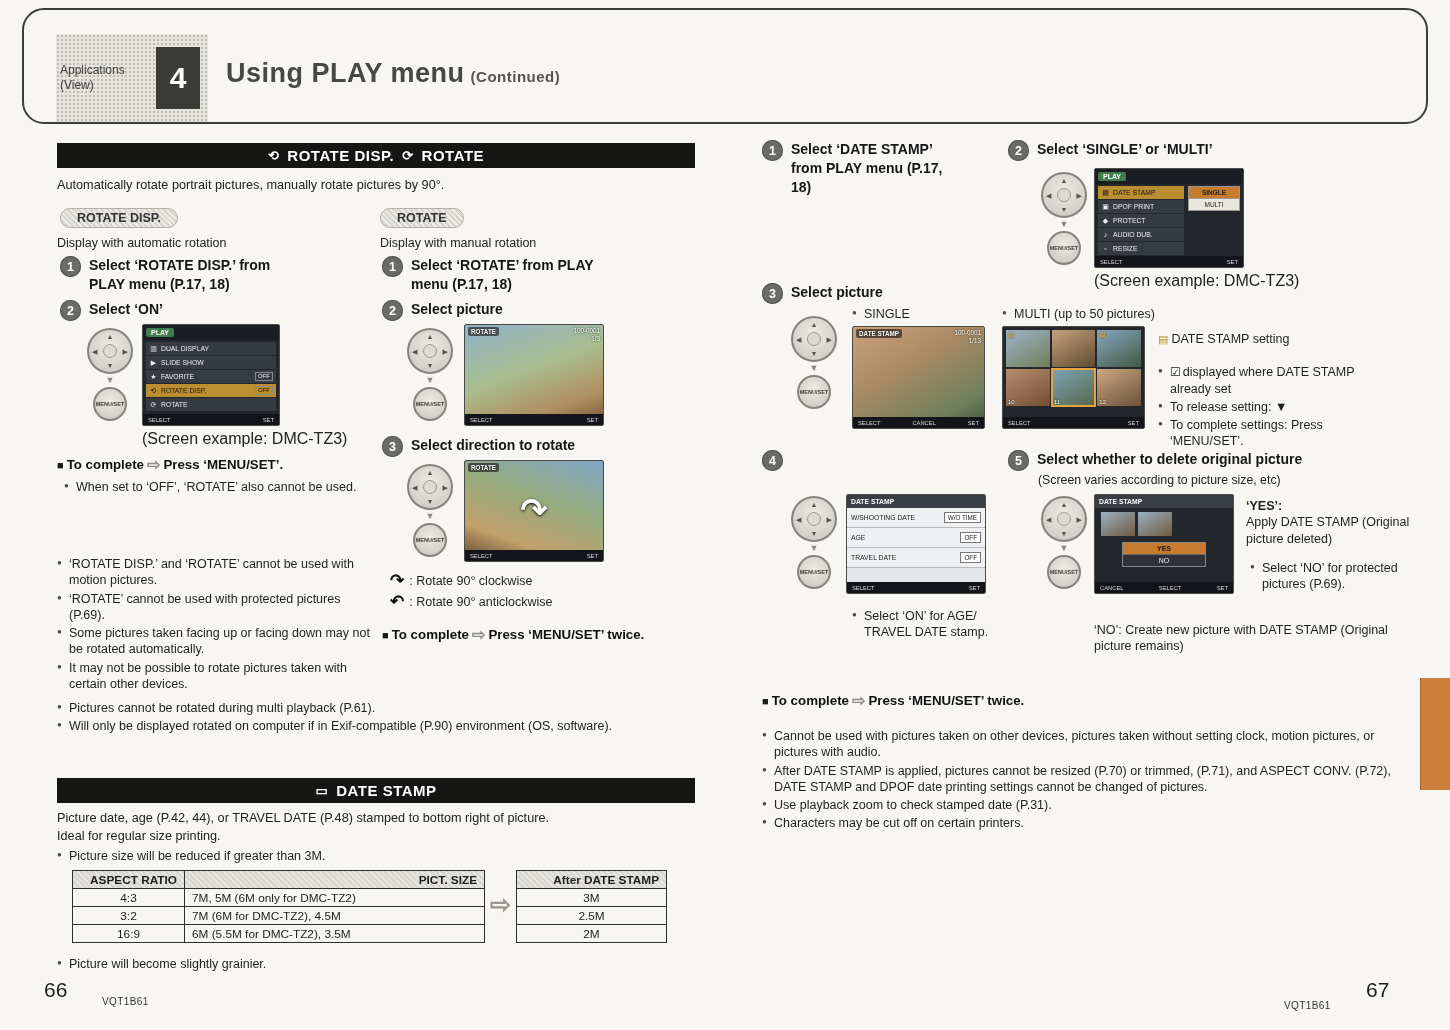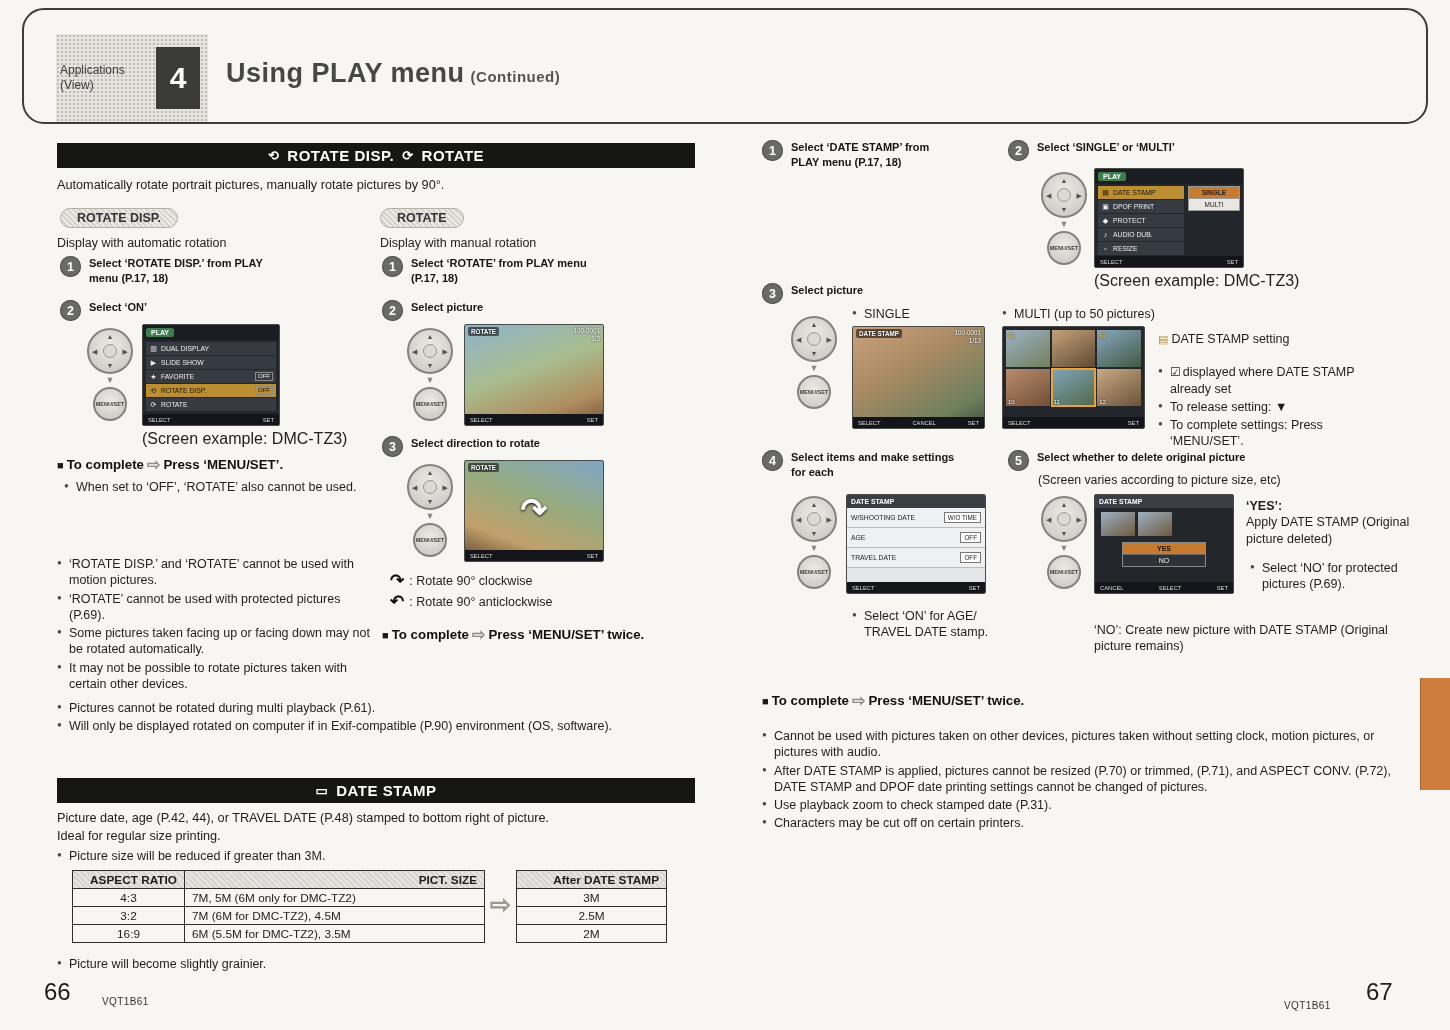--- a/index.html
+++ b/index.html
@@ -15,21 +15,21 @@
   
   .secbar{position:absolute;height:25px;background:#161614;color:#fff;display:flex;align-items:center;justify-content:center;gap:8px;font-weight:bold;font-size:15px;letter-spacing:.5px}
   .secbar .bicon{font-size:13px;color:#fff}
   
   .badge{position:absolute;height:20px;padding:0 16px;border-radius:10px;background:repeating-linear-gradient(45deg,#d6d4ce 0 2px,#edebe6 2px 4px);border:1px solid #b3b0a8;font-weight:bold;font-size:12.5px;display:flex;align-items:center;color:#333}
   .subt{position:absolute;font-size:12.5px;color:#222}
   .body-txt{position:absolute;font-size:12.7px;color:#222;line-height:1.32}
   
   .step{position:absolute;display:flex;gap:8px;align-items:flex-start}
   .stepnum{width:21px;height:21px;border-radius:50%;background:#6b6b66;color:#fff;font-weight:bold;font-size:12.5px;display:flex;align-items:center;justify-content:center;flex:none;box-shadow:inset 0 0 0 1px #55554f}
-  .steptxt{font-weight:bold;font-size:11px;line-height:1.35;color:#161616}
+  .steptxt{font-weight:bold;font-size:14px;line-height:1.35;color:#161616}
   .stepsub{position:absolute;font-size:12.3px;color:#222}
   
   .pads{position:absolute;display:flex;flex-direction:column;align-items:center;gap:2px;width:52px}
   .dpad{position:relative;width:46px;height:46px;border-radius:50%;background:radial-gradient(circle at 50% 38%,#eceae5,#c7c5bf);border:2px solid #85837d;flex:none}
   .dpad::after{content:"";position:absolute;inset:14px;border-radius:50%;border:1px solid #9a988f;background:#dcdad3}
   .da{position:absolute;font-size:7px;color:#54524d;line-height:1}
   .da-u{top:3px;left:50%;transform:translateX(-50%)} .da-u::before{content:"▲"}
   .da-d{bottom:3px;left:50%;transform:translateX(-50%)} .da-d::before{content:"▼"}
   .da-l{left:3px;top:50%;transform:translateY(-50%)} .da-l::before{content:"◀"}
   .da-r{right:3px;top:50%;transform:translateY(-50%)} .da-r::before{content:"▶"}
@@ -89,21 +89,21 @@
   
   .legend-item{display:flex;gap:5px;align-items:center;margin-bottom:4px;font-size:12.5px}
   .licon{font-size:17px;font-weight:bold;color:#111;line-height:1}
   
   table.tbl{position:absolute;border-collapse:collapse;font-size:11.8px;color:#1d1d1d}
   .tbl th,.tbl td{border:1px solid #2e2e2c;height:18px;padding:0 7px}
   .tbl th{background:repeating-linear-gradient(45deg,#d4d2cc 0 2px,#eae8e3 2px 4px);font-weight:bold;text-align:right}
   .tbl td.c{text-align:center}
   .bigarrow{position:absolute;font-size:25px;color:#9a978f;font-weight:bold}
   
-  .pagenum{position:absolute;font-size:24px;color:#1d1d1d}
+  .pagenum{position:absolute;font-size:21px;color:#1d1d1d}
   .pagecode{position:absolute;font-size:10px;color:#333;letter-spacing:.4px}
   .sidetab{position:absolute;right:0;top:678px;width:30px;height:112px;background:#cd7d3c;border-left:1px solid #a9662f}
   .mnote-icon{color:#b98f2d;font-size:11px;margin-right:3px}
   .chk-icon{font-size:12px;margin-right:2px;color:#1f1f1f}
   .yes-block{position:absolute;font-size:12.5px;line-height:1.3;color:#1f1f1f}
   .q{font-weight:bold}
 </style>
 </head>
 <body>
 
@@ -443,21 +443,20 @@
 
   <div class="nlist" style="left:1158px;top:332px;width:238px">
     <div style="font-size:12.5px;margin-bottom:18px"><span class="mnote-icon">▤</span><span>DATE STAMP setting</span></div>
     <div class="bullet"><span class="chk-icon">☑</span><span>displayed where DATE STAMP already set</span></div>
     <div class="bullet">To release setting: ▼</div>
     <div class="bullet">To complete settings: Press ‘MENU/SET’.</div>
   </div>
 
   <div class="step" style="left:762px;top:450px">
     <div class="stepnum">4</div>
-    <div class="steptxt" style="width:180px">Select items and make settings for each</div>
   </div>
   <div class="pads" style="left:788px;top:496px">
     <div class="dpad">
         <span class="da da-u"></span>
         <span class="da da-d"></span>
         <span class="da da-l"></span>
         <span class="da da-r"></span>
       </div>
     <span class="padflow"></span>
     <div class="menuset">MENU/SET</div>

